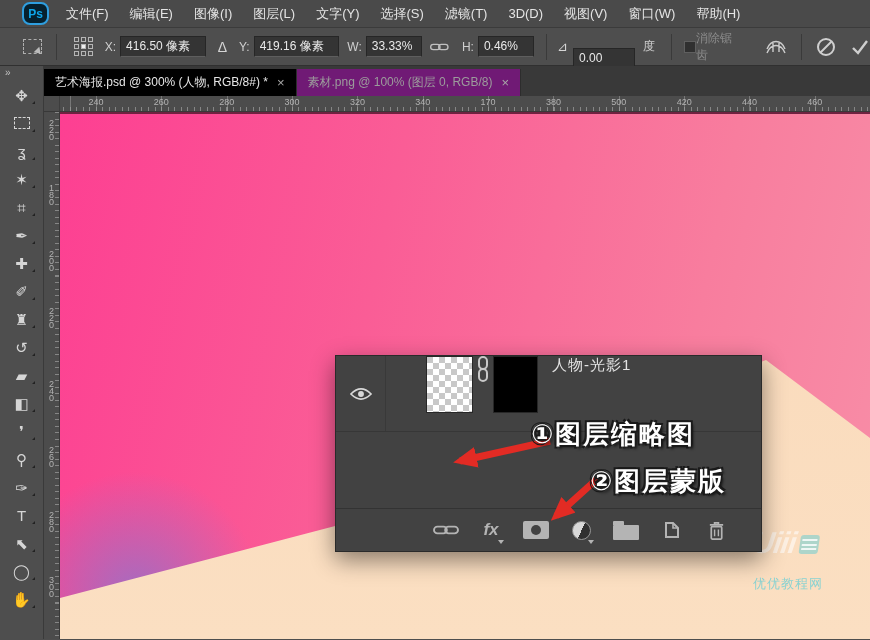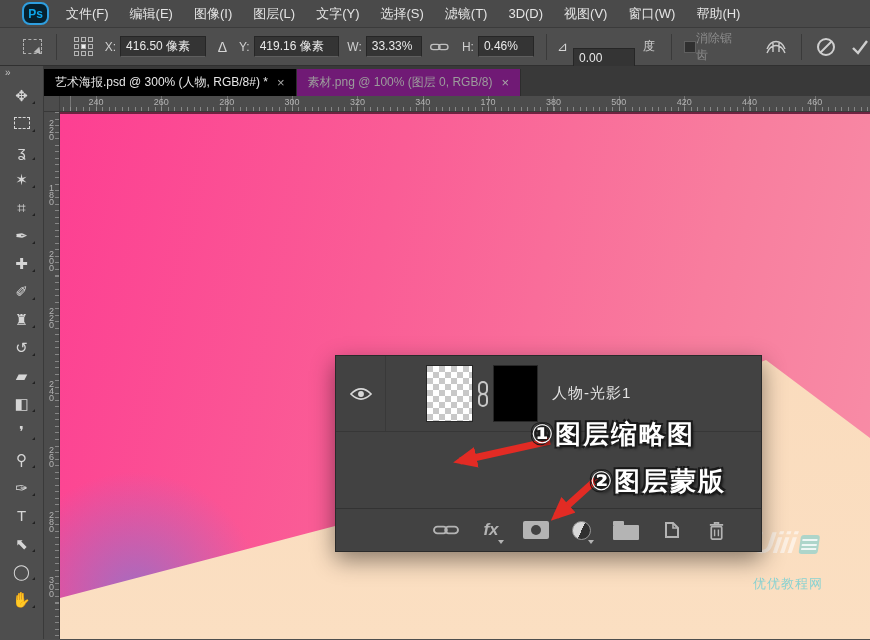--- a/index.html
+++ b/index.html
@@ -76,21 +76,21 @@
   .wm-row{display:flex;align-items:flex-end;gap:4px;transform:skewX(-8deg);}
   .wm-logo{font-size:30px;font-weight:bold;font-style:italic;color:rgba(255,255,255,.55);letter-spacing:-1px;line-height:28px;}
   .wm-block{width:19px;height:19px;border-radius:3px;background:rgba(110,205,210,.55);margin-bottom:3px;
      display:flex;flex-direction:column;justify-content:space-evenly;padding:2px;}
   .wm-block i{height:2px;background:rgba(255,255,255,.8);}
   .wm-site{font-size:13px;color:rgba(120,208,212,.85);margin-top:18px;letter-spacing:1px;}
 
   
   .layers-panel{position:absolute;left:275px;top:243px;width:427px;height:197px;background:#424242;
      border:1px solid #2a2a2a;box-shadow:0 8px 22px rgba(0,0,0,.45);z-index:5;}
-  .lp-row{height:76px;display:flex;align-items:center;border-bottom:1px solid #373737;position:relative;}
+  .lp-row{height:76px;display:flex;align-items:flex-start;border-bottom:1px solid #373737;position:relative;}
   .lp-row.selected{background:#585858;}
   .eyecell{width:50px;align-self:stretch;display:flex;align-items:center;justify-content:center;border-right:1px solid #393939;}
   .thumb{width:47px;height:57px;border:1px solid #272727;}
   .checker{background:repeating-conic-gradient(#ffffff 0 25%,#c8c8c8 0 50%) 0 0/12px 12px;}
   .chain{margin:0 3px;}
   .maskthumb{width:45px;height:57px;background:#000;border:1px solid #272727;}
   .lname{margin-left:14px;font-size:15px;color:#e3e3e3;letter-spacing:1px;}
   .r1t{margin-left:40px;}
   .frame{position:relative;margin-left:38px;width:55px;height:65px;display:flex;align-items:center;justify-content:center;}
   .frame .thumb{width:45px;height:57px;}

